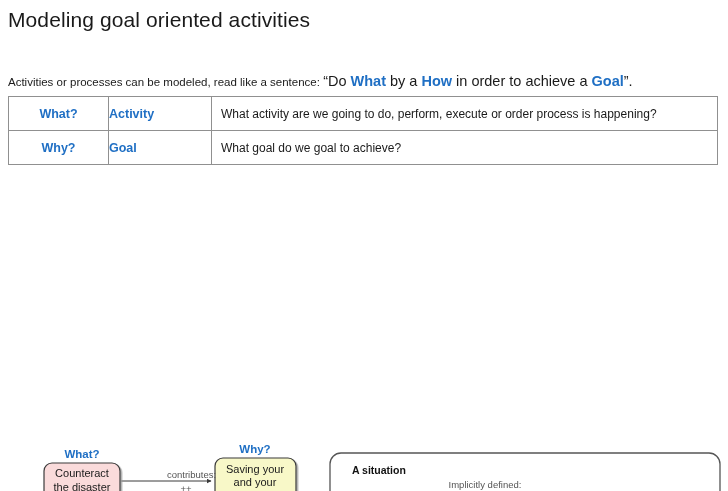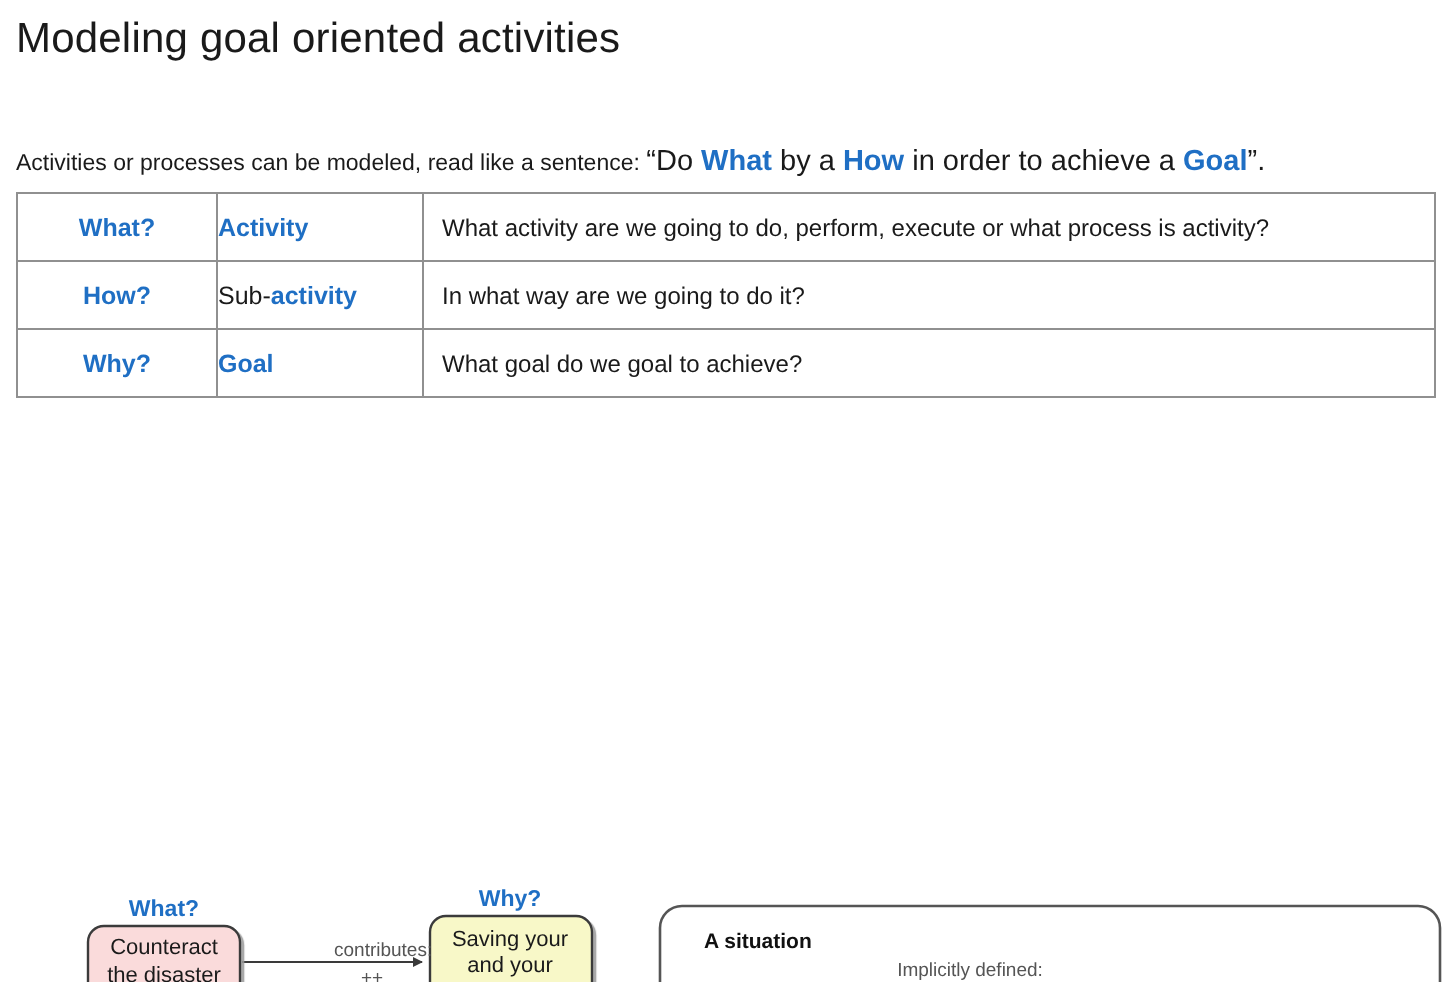--- a/index.html
+++ b/index.html
@@ -57,26 +57,21 @@
 
   <div class="intro">
     <span>Activities or processes can be modeled, read like a sentence: </span><span class="big">“Do </span><span class="big blue">What</span><span class="big"> by a </span><span class="big blue">How</span><span class="big"> in order to achieve a </span><span class="big blue">Goal</span><span class="big">”.</span>
   </div>
 
   <table class="tbl">
     <tbody>
         <tr>
       <td class="c1">What?</td>
       <td class="c2"><span></span><span class="blue">Activity</span></td>
-      <td class="c3">What activity are we going to do, perform, execute or what process is activity?</td>
-    </tr>
-    <tr>
-      <td class="c1">How?</td>
-      <td class="c2"><span>Sub-</span><span class="blue">activity</span></td>
-      <td class="c3">In what way are we going to do it?</td>
+      <td class="c3">What activity are we going to do, perform, execute or order process is happening?</td>
     </tr>
     <tr>
       <td class="c1">Why?</td>
       <td class="c2"><span></span><span class="blue">Goal</span></td>
       <td class="c3">What goal do we goal to achieve?</td>
     </tr>
   </tbody>
     </table>
 
   <div class="diagram">

